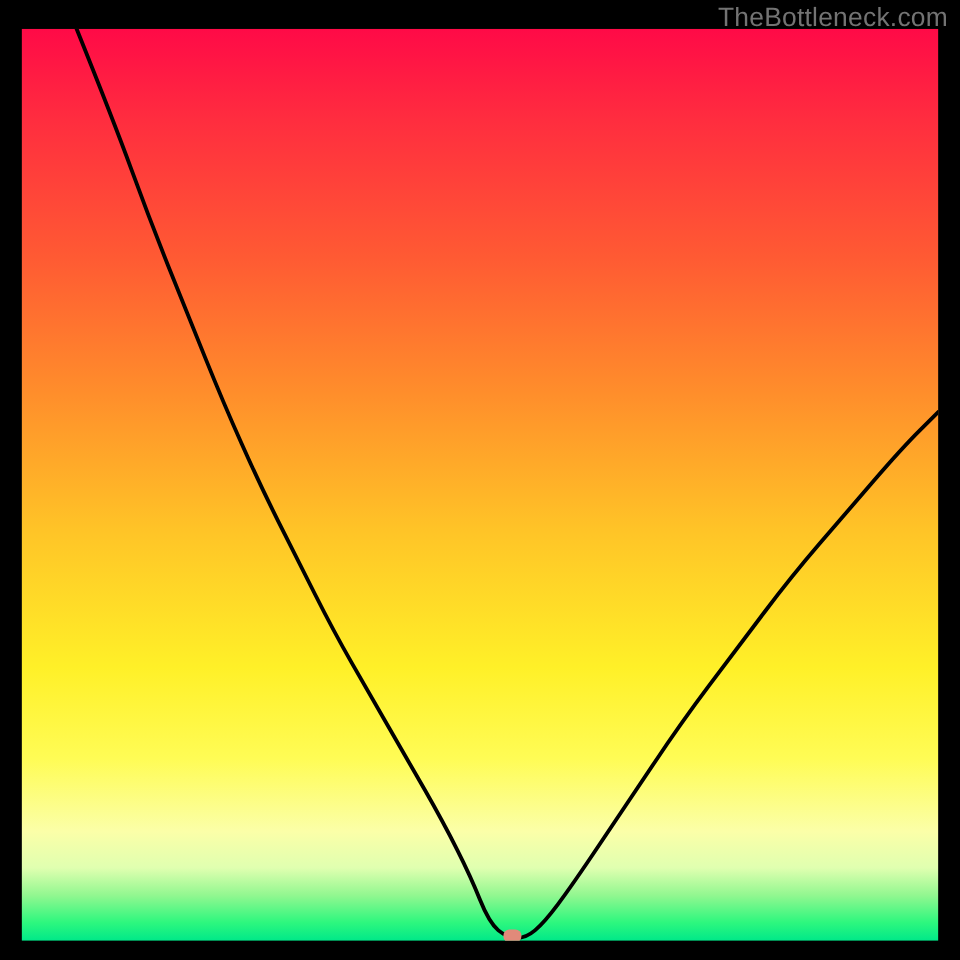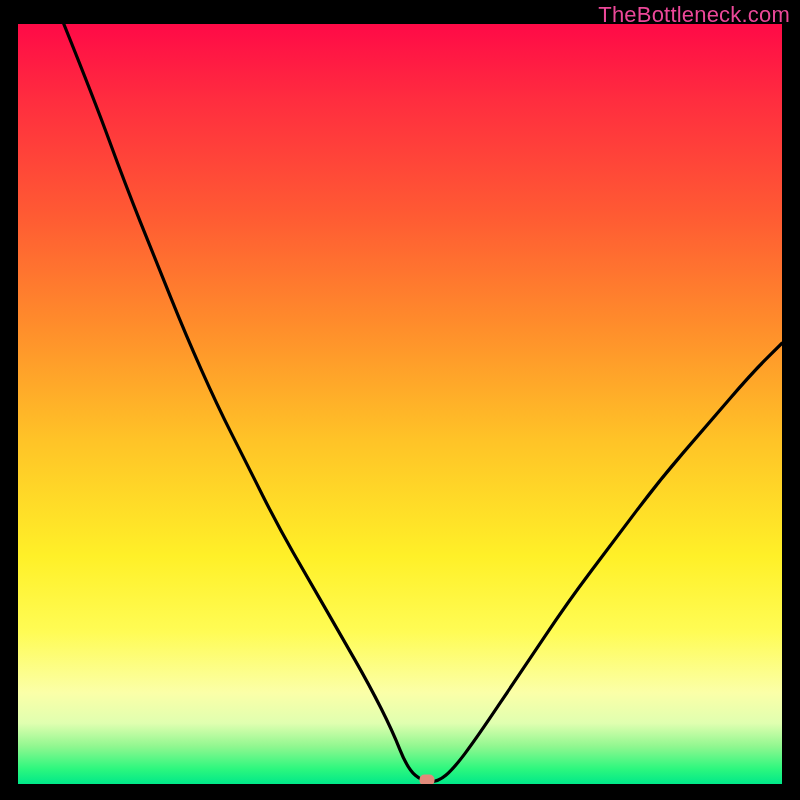--- a/index.html
+++ b/index.html
@@ -14,21 +14,21 @@
   .frame {
     position: relative;
     width: 800px;
     height: 800px;
     background: #000;
   }
   .watermark {
     position: absolute;
     top: 2px;
     right: 10px;
-    color: #ec4899;
+    color: #737373;
     font-size: 22px;
     font-weight: 500;
     letter-spacing: 0.2px;
     z-index: 30;
   }
   .plot-area {
     position: absolute;
     left: 18px;
     top: 24px;
     width: 764px;

